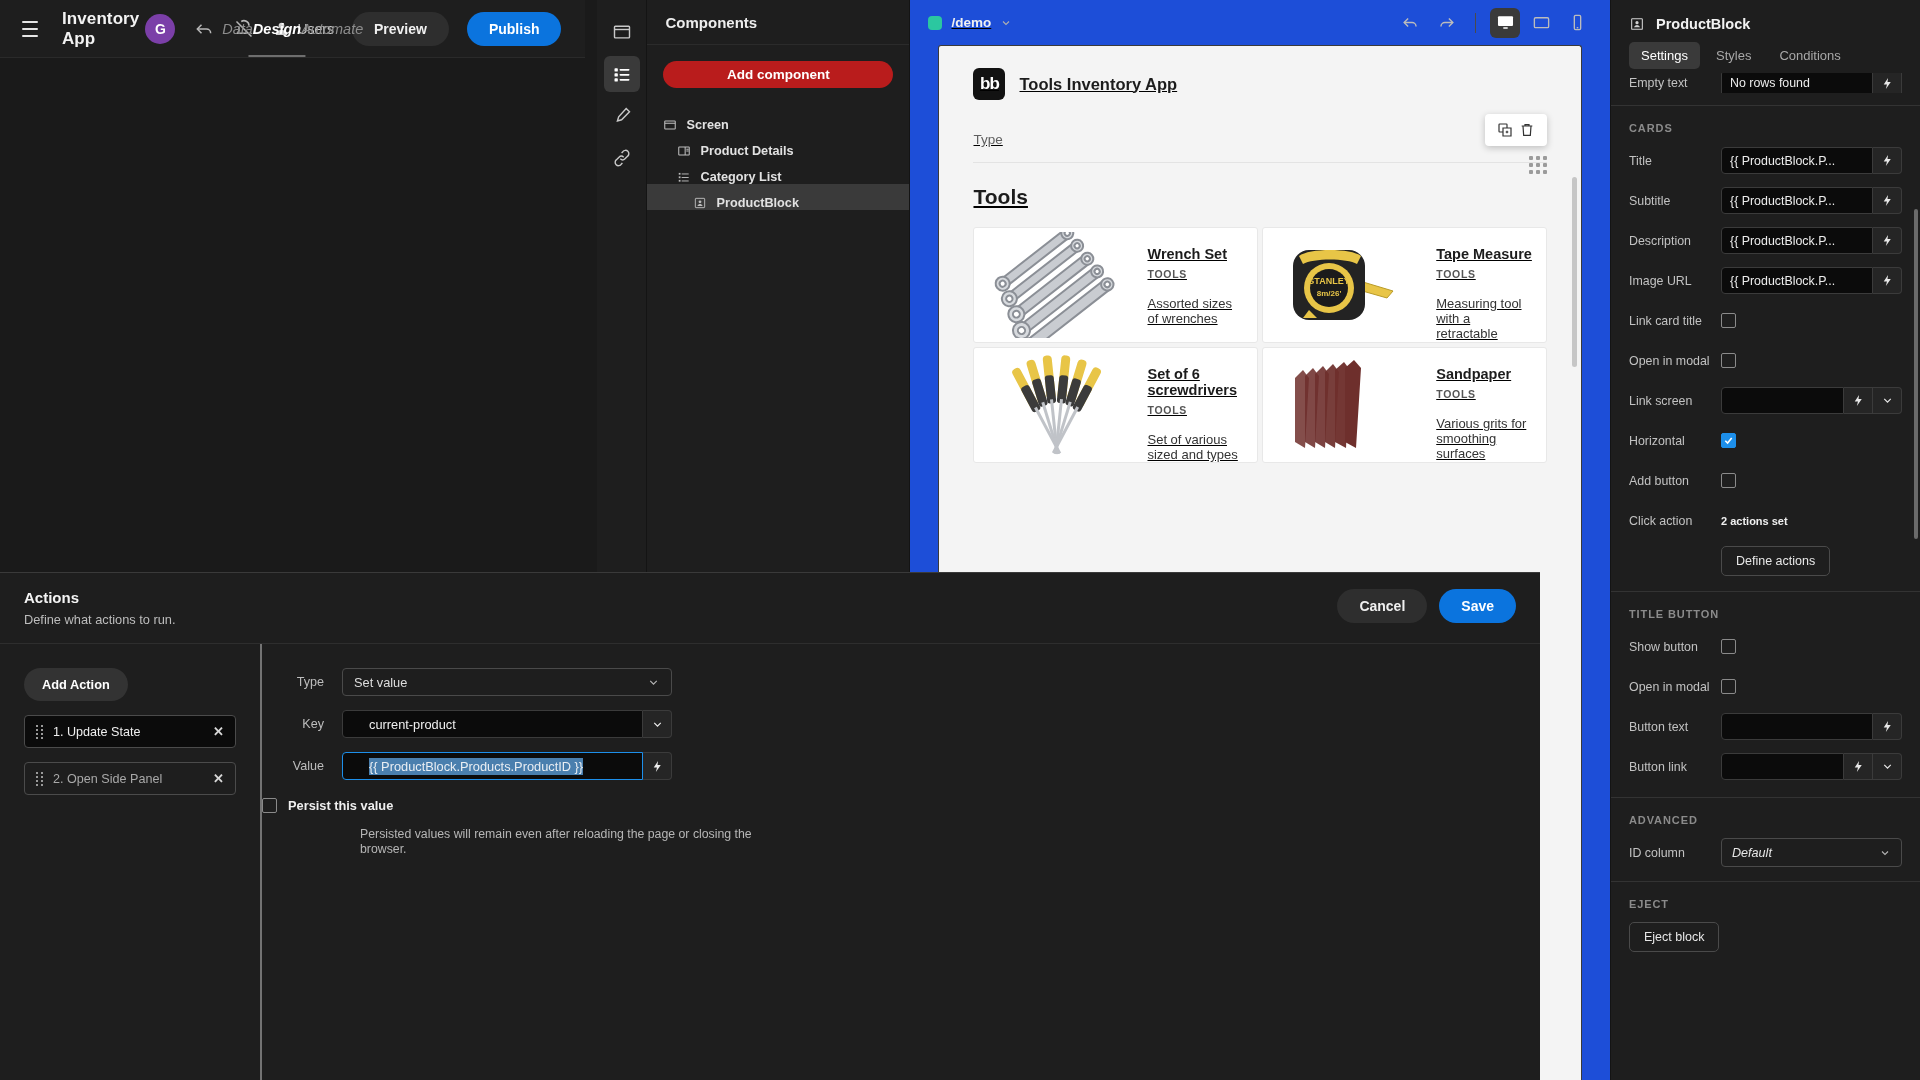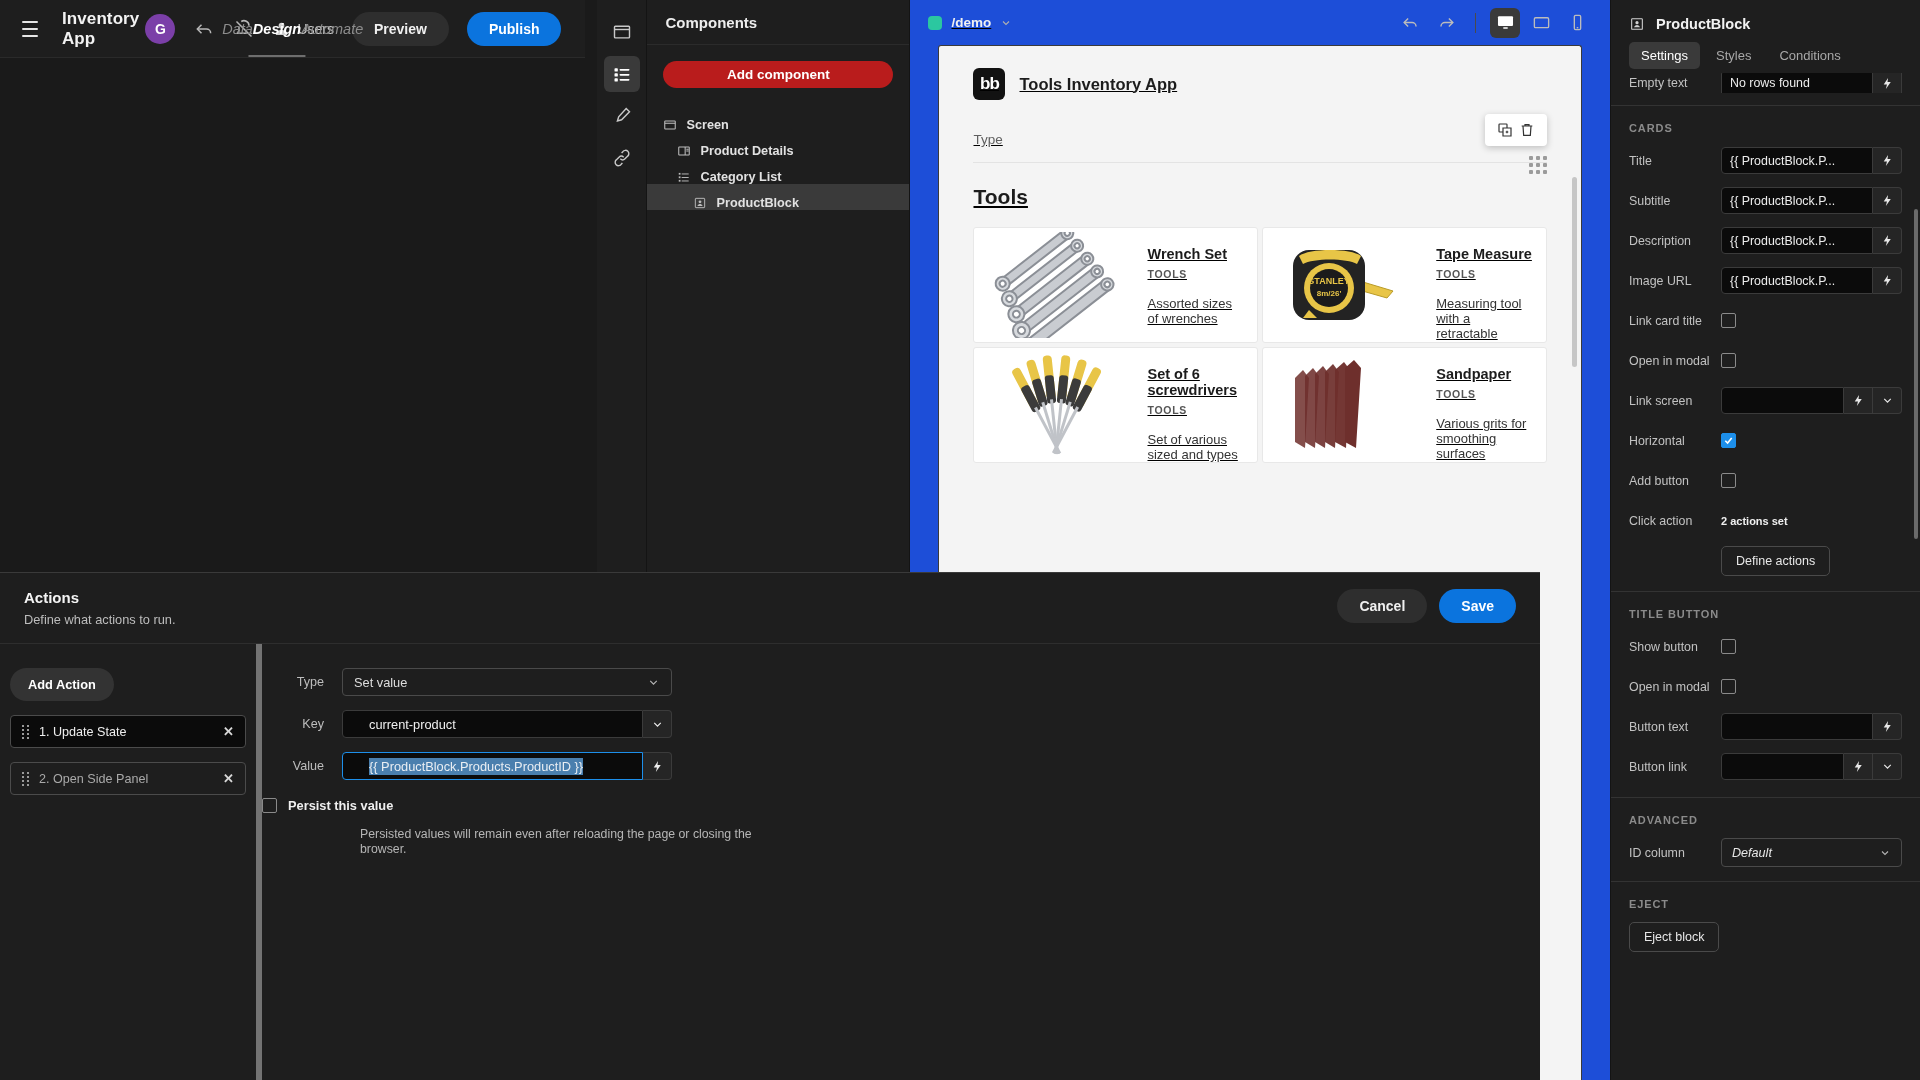--- a/index.html
+++ b/index.html
@@ -132,21 +132,21 @@
   .drawer {
     position:absolute; left:0; right:380px; bottom:0; top:572px;
     background:#1e1e1e; border-top:1px solid #3a3a3a; z-index:40;
     display:flex; flex-direction:column;
   }
   .drawer-head { padding: 16px 24px 16px 24px; display:flex; align-items:flex-start; border-bottom:1px solid #2e2e2e; }
   .drawer-head h2 { font-size:15px; color:#f4f4f4; font-weight:700; }
   .drawer-head p { font-size:12.8px; color:#bdbdbd; margin-top:6px; }
   .drawer-actions { margin-left:auto; display:flex; gap:12px; align-items:center; }
   .drawer-body { flex:1; display:flex; min-height:0; }
-  .action-list { width: 262px; flex:0 0 262px; border-right:6px solid #737373; padding: 24px 10px; }
+  .action-list { width: 262px; flex:0 0 262px; border-right:2px solid #737373; padding: 24px 24px; }
   .add-action { background:#333; border:none; border-radius:18px; color:#fff; font-size:12.8px; font-weight:700; padding:9px 18px; cursor:pointer; font-family:inherit; }
   .action-item { margin-top:14px; display:flex; align-items:center; gap:10px; border:1px solid #4b4b4b; border-radius:4px; height:33px; padding:0 11px; cursor:pointer; }
   .action-item.sel { background:#0b0b0b; }
   .action-item .grip { display:grid; grid-template-columns:repeat(2,2px); gap:2px 3px; }
   .action-item .grip i { width:2px; height:2px; background:#9a9a9a; display:block; }
   .action-item .nm { font-size:12.6px; color:#efefef; }
   .action-item.dim .nm { color:#a9a9a9; }
   .action-item .x { margin-left:auto; color:#d8d8d8; font-size:13px; font-weight:600; }
   .action-form { flex:1; padding: 24px 0 0 0; display:flex; flex-direction:column; }
   .frow { display:flex; align-items:center; margin-bottom:14px; }

